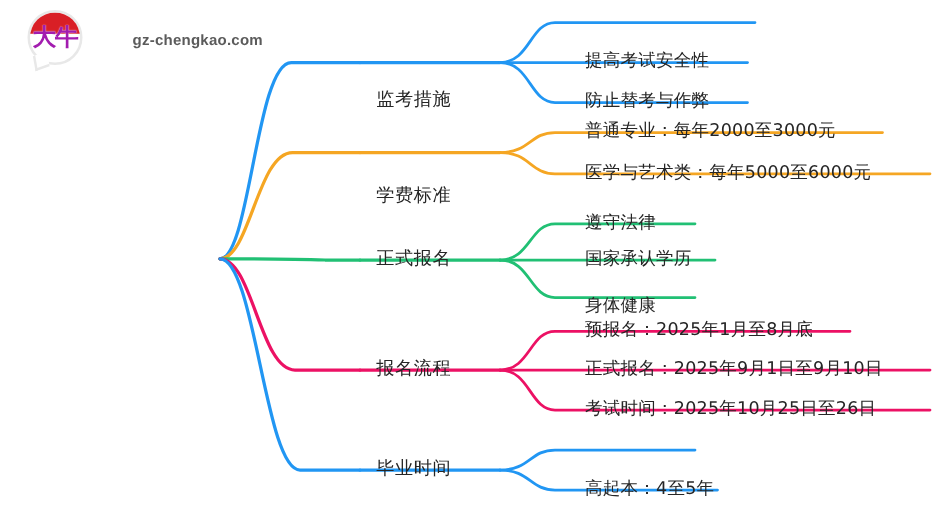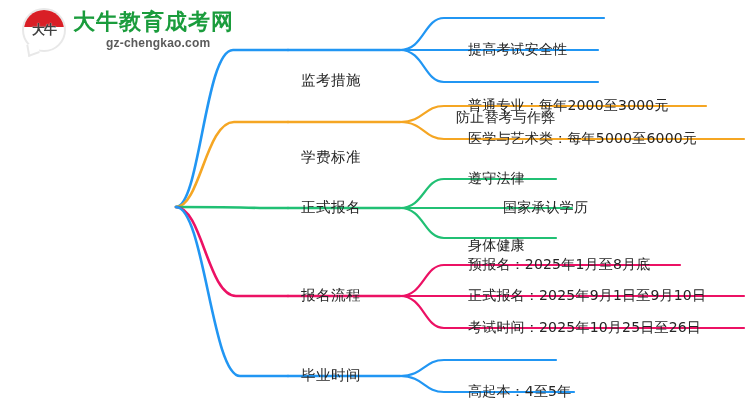--- a/index.html
+++ b/index.html
@@ -36,21 +36,21 @@
     background:#d91f26;
   }
   .logo-badge .tail{
     position:absolute;left:5px;bottom:-3px;width:10px;height:10px;
     background:#ffffff;border-left:2px solid #e8e8e8;border-bottom:2px solid #e8e8e8;
     transform:rotate(-20deg) skewX(-10deg);
   }
   .logo-badge .cn{
     position:absolute;left:0;top:0;width:44px;height:44px;
     display:flex;align-items:center;justify-content:center;
-    font-size:13px;font-weight:700;color:#404040;letter-spacing:-1px;
+    font-size:19px;font-weight:700;color:#a21caf;letter-spacing:-1px;
     font-family:Liberation Sans, sans-serif;
     z-index:2;
     text-shadow:0 0 1px #fff;
   }
   .logo-text{display:flex;flex-direction:column;justify-content:center;line-height:1;}
   .logo-cn{
     font-size:22px;font-weight:700;color:#1a9c3c;letter-spacing:1px;
     font-family:"DejaVu Sans","Liberation Sans",sans-serif;
   }
   .logo-en{
@@ -129,37 +129,36 @@
     </g>
   </svg>
 
   <div class="logo">
     <div class="logo-badge">
       <div class="bubble"></div>
       <div class="tail"></div>
       <div class="cn">大牛</div>
     </div>
     <div class="logo-text">
-      <div class="logo-cn">大牛教育成考网</div>
       <div class="logo-en">gz-chengkao.com</div>
     </div>
   </div>
 
 
   <div class="node node-branch" style="left:301px;top:42px;margin-top:31px;">监考措施</div>
   <div class="node node-leaf" style="left:468px;top:42px;">提高考试安全性</div>
-  <div class="node node-leaf" style="left:456px;top:74px;margin-top:36px;">防止替考与作弊</div>
+  <div class="node node-leaf" style="left:468px;top:74px;">防止替考与作弊</div>
 
   <div class="node node-branch" style="left:301px;top:114px;margin-top:36px;">学费标准</div>
   <div class="node node-leaf" style="left:468px;top:98px;">普通专业：每年2000至3000元</div>
   <div class="node node-leaf" style="left:468px;top:131px;">医学与艺术类：每年5000至6000元</div>
 
   <div class="node node-branch" style="left:301px;top:200px;">正式报名</div>
   <div class="node node-leaf" style="left:468px;top:171px;">遵守法律</div>
-  <div class="node node-leaf" style="left:468px;top:200px;margin-left:35px;">国家承认学历</div>
+  <div class="node node-leaf" style="left:468px;top:200px;">国家承认学历</div>
   <div class="node node-leaf" style="left:468px;top:238px;">身体健康</div>
 
   <div class="node node-branch" style="left:301px;top:288px;">报名流程</div>
   <div class="node node-leaf" style="left:468px;top:257px;">预报名：2025年1月至8月底</div>
   <div class="node node-leaf" style="left:468px;top:288px;">正式报名：2025年9月1日至9月10日</div>
   <div class="node node-leaf" style="left:468px;top:320px;">考试时间：2025年10月25日至26日</div>
 
   <div class="node node-branch" style="left:301px;top:368px;">毕业时间</div>
   <div class="node node-leaf" style="left:468px;top:384px;">高起本：4至5年</div>
 

